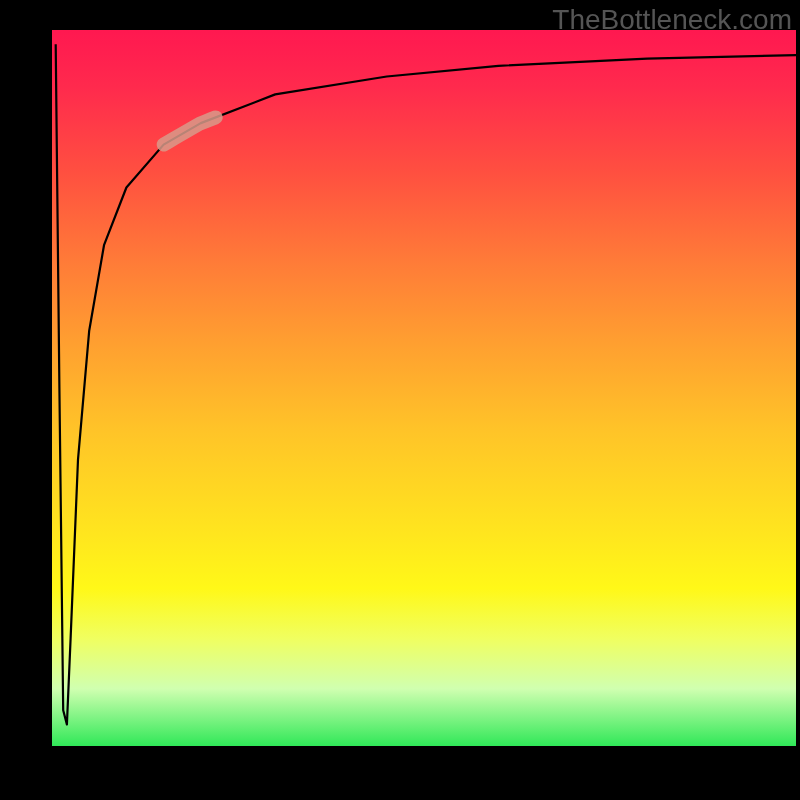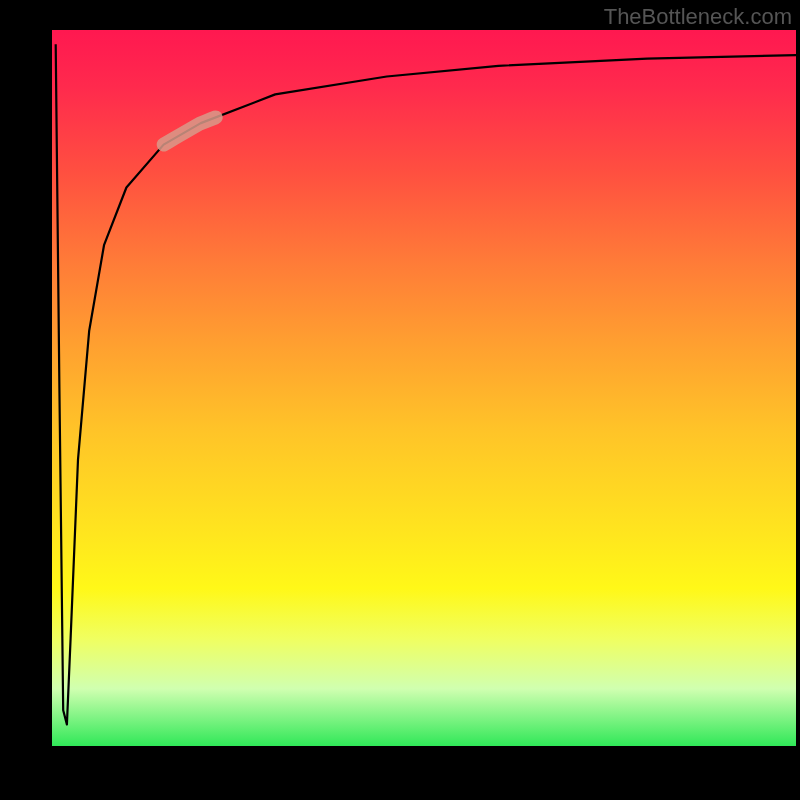--- a/index.html
+++ b/index.html
@@ -12,21 +12,21 @@
       height: 800px;
       background: #000;
       position: relative;
       font-family: Arial, sans-serif;
     }
     .watermark {
       position: absolute;
       top: 4px;
       right: 8px;
       color: #555;
-      font-size: 22px;
+      font-size: 28px;
       font-weight: normal;
       z-index: 10;
     }
     .chart-area {
       position: absolute;
       left: 52px;
       top: 30px;
       width: 744px;
       height: 716px;
       overflow: hidden;

